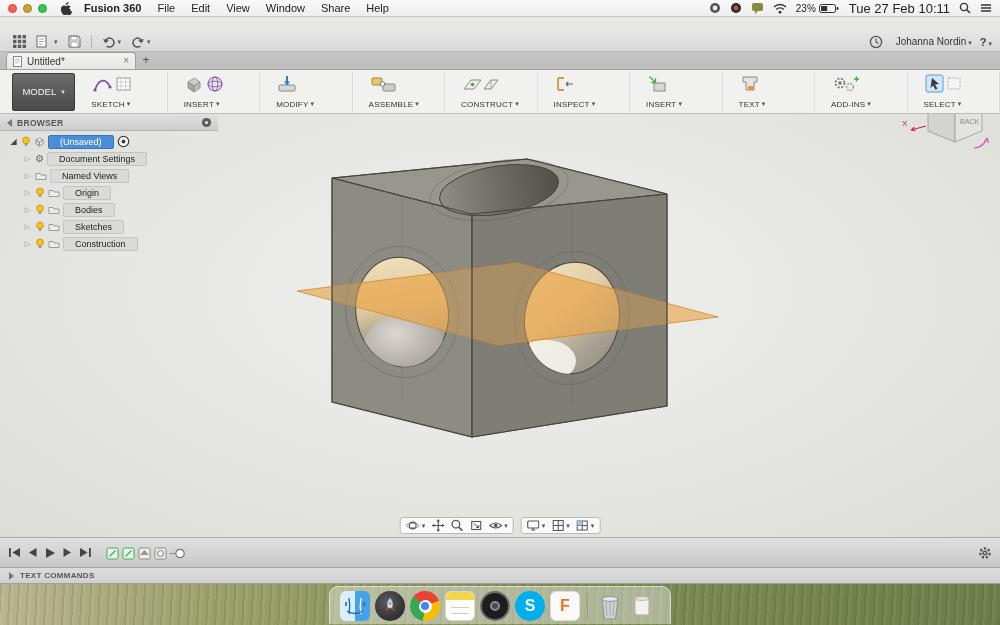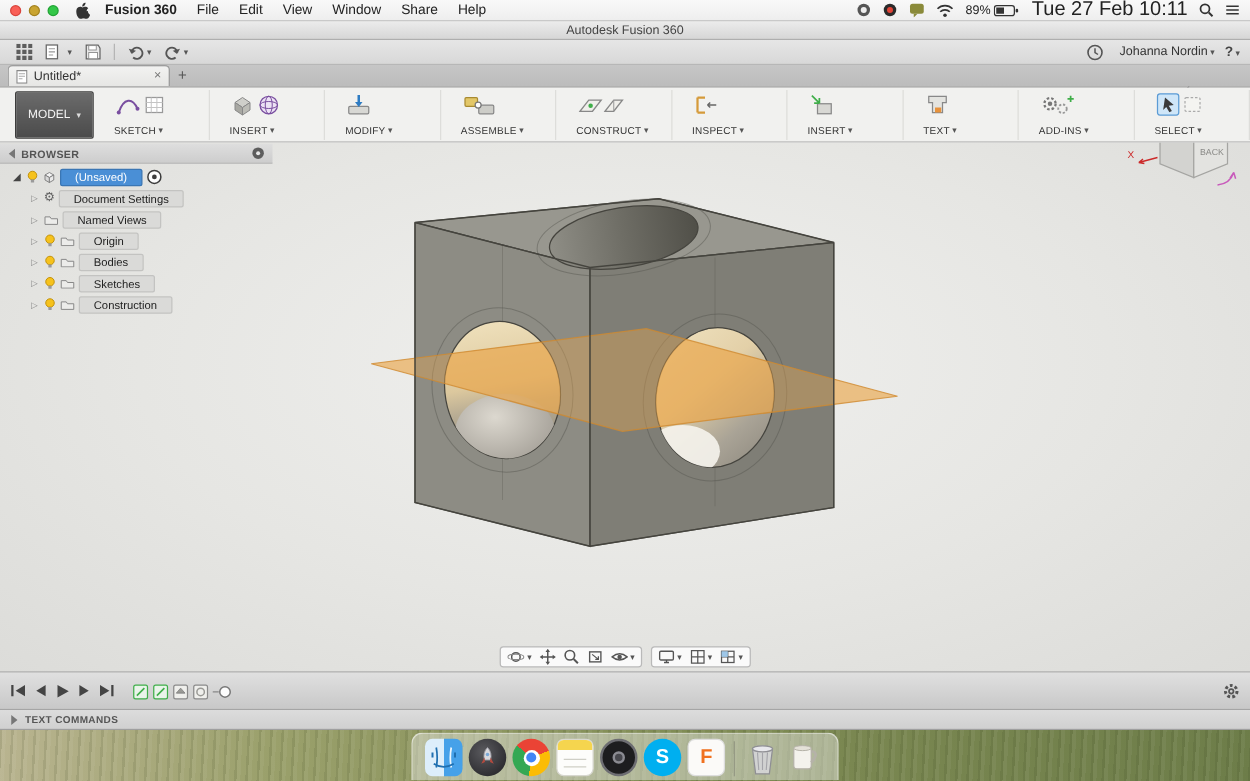--- a/index.html
+++ b/index.html
@@ -14,21 +14,21 @@
   .tlights { display:flex; gap:6px; padding:0 8px 0 8px; }
   .tl { width:9px; height:9px; border-radius:50%; display:inline-block; }
   .tl.red{background:#f95f57;border:1px solid #d9453d;} .tl.yel{background:#c9a431;border:1px solid #a3821f;}
   .tl.grn{background:#33c748;border:1px solid #22a335;}
   .apple { margin:0 4px 0 6px; display:flex; align-items:center; }
   .mitem { padding:0 8px; line-height:17px; }
   .mitem.bold { font-weight:bold; }
   .mb-right { margin-left:auto; display:flex; align-items:center; gap:9px; padding-right:8px; }
   .statico { display:flex; align-items:center; }
   .mb-batt { display:flex; align-items:center; gap:3px; font-size:10px; }
-  .mb-clock { font-size:16px; }
+  .mb-clock { font-size:13px; }
 
   
   .titlebar { position:absolute; top:17px; left:0; width:1000px; height:15px;
               background:linear-gradient(#ececec,#d6d6d6); border-bottom:1px solid #aeaeae;
               text-align:center; font-size:10px; color:#444; line-height:15px; z-index:49; }
 
   
   .apptb { position:absolute; top:32px; left:0; width:1000px; height:20px;
            background:linear-gradient(#e6e6e6,#d8d8d8); border-bottom:1px solid #b7b7b7;
            display:flex; align-items:center; padding:0 8px; z-index:48; }
@@ -184,21 +184,21 @@
           </svg>
       </span>
       <span class="statico">
         <svg width="14" height="11" viewBox="0 0 14 11">
             <path d="M1 4 a8.5 8.5 0 0 1 12 0" fill="none" stroke="#333" stroke-width="1.4"></path>
             <path d="M3.2 6.4 a5.4 5.4 0 0 1 7.6 0" fill="none" stroke="#333" stroke-width="1.4"></path>
             <circle cx="7" cy="9.2" r="1.4" fill="#333"></circle>
           </svg>
       </span>
       <span class="mb-batt">
-        <span>89%</span>
+        <span>23%</span>
         <svg width="21" height="11">
             <rect x="0.5" y="1.5" width="16" height="8" rx="2" fill="none" stroke="#333"></rect>
             <rect x="2" y="3" width="6.2" height="5" fill="#333"></rect>
             <rect x="17.5" y="4" width="2" height="3" rx="1" fill="#333"></rect>
           </svg>
       </span>
       <span class="mb-clock">Tue 27 Feb 10:11</span>
       <span class="statico">
         <svg width="12" height="12">
             <circle cx="5" cy="5" r="3.6" fill="none" stroke="#333" stroke-width="1.4"></circle>
@@ -206,23 +206,20 @@
           </svg>
       </span>
       <span class="statico">
         <svg width="12" height="10">
             <path d="M1 2 h10 M1 5 h10 M1 8 h10" stroke="#333" stroke-width="1.3"></path>
           </svg>
       </span>
     </div>
   </div>
 
-  <div class="titlebar">
-    <span>Autodesk Fusion 360</span>
-  </div>
 
   <div class="apptb">
     <span class="ic">
       <svg width="13" height="13">
           <g fill="#5d5d5d">
             <rect x="0" y="0" width="3.4" height="3.4"></rect>
             <rect x="4.8" y="0" width="3.4" height="3.4"></rect>
             <rect x="9.6" y="0" width="3.4" height="3.4"></rect>
             <rect x="0" y="4.8" width="3.4" height="3.4"></rect>
             <rect x="4.8" y="4.8" width="3.4" height="3.4"></rect>

